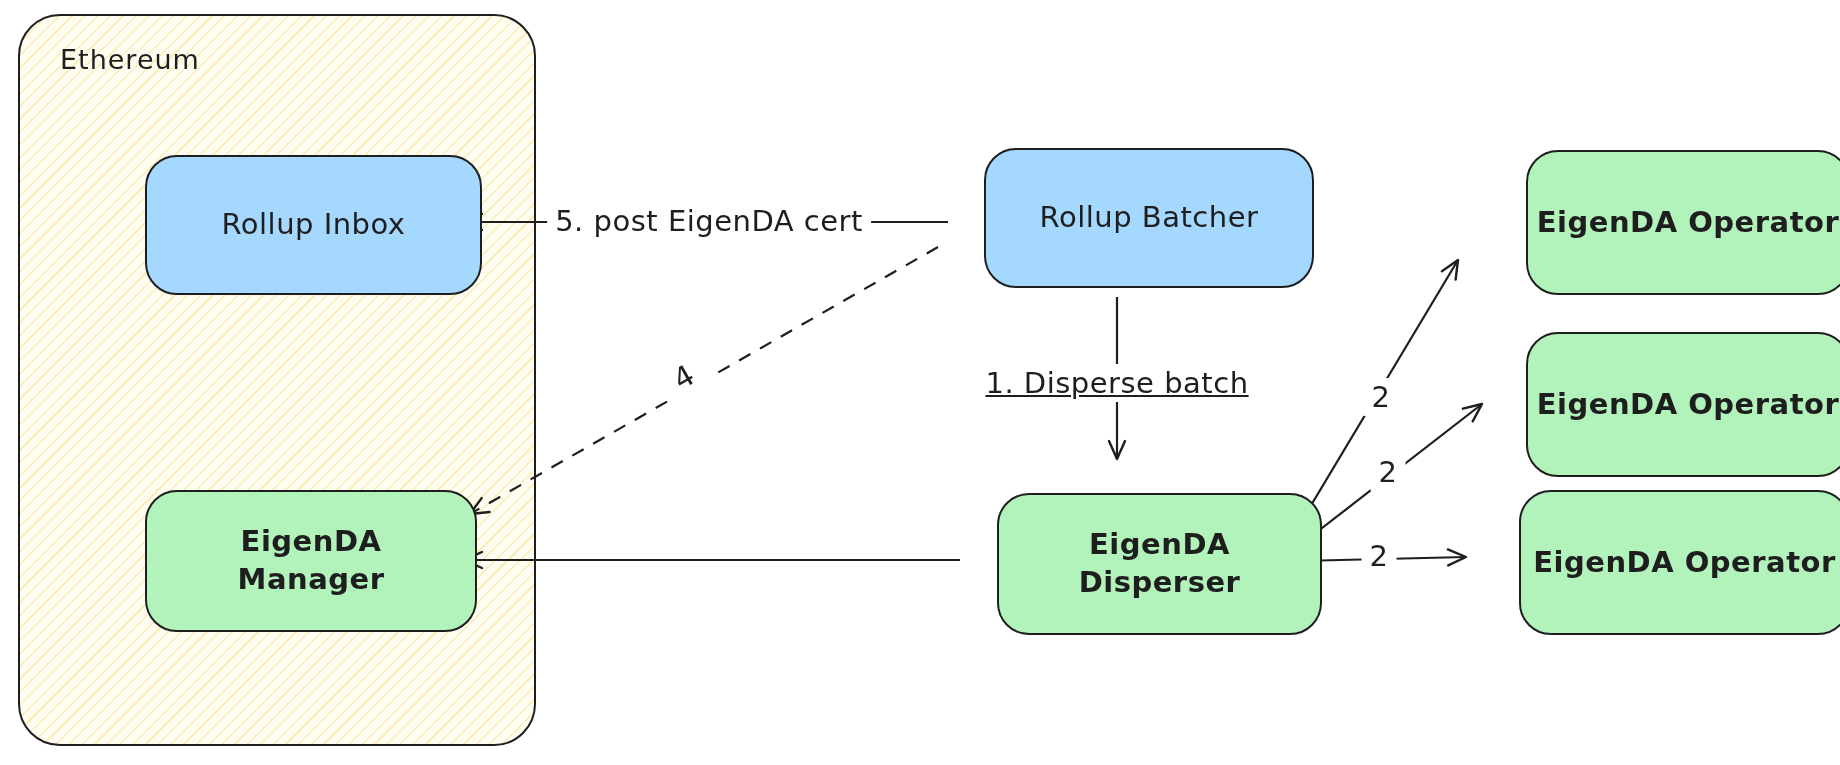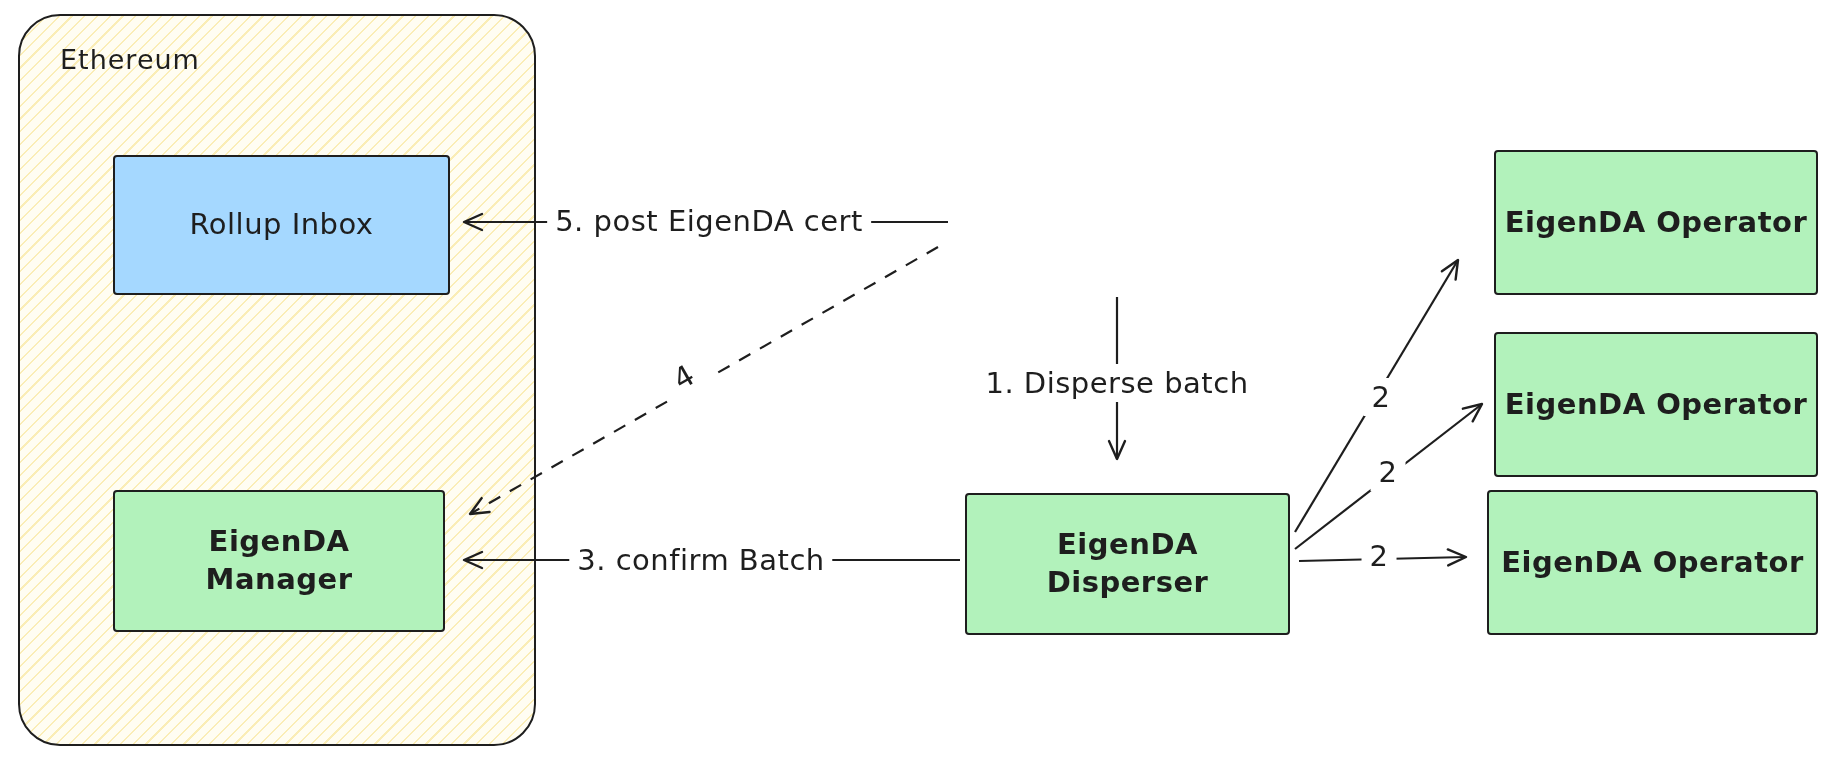--- a/index.html
+++ b/index.html
@@ -50,25 +50,26 @@
     white-space: nowrap;
   }
   .node {
     position: absolute;
     display: flex;
     align-items: center;
     justify-content: center;
     text-align: center;
     box-sizing: border-box;
     border: 2.5px solid #1e1e1e;
-    border-radius: 4px;
+    border-radius: 32px;
     font-size: 29px;
     line-height: 1.3;
     white-space: pre-line;
     letter-spacing: 0.5px;
+    margin-left: 32px;
   }
   .node.blue  { background: #a5d8ff; }
   .node.green { background: #b2f2bb; font-weight: bold; }
 
   .node-rollup-inbox      { left: 113px;  top: 155px; width: 337px; height: 140px; }
   .node-eigenda-manager   { left: 113px;  top: 490px; width: 332px; height: 142px; }
   .node-rollup-batcher    { left: 952px;  top: 148px; width: 330px; height: 140px; }
   .node-eigenda-disperser { left: 965px;  top: 493px; width: 325px; height: 142px; }
   .node-operator-1        { left: 1494px; top: 150px; width: 324px; height: 145px; }
   .node-operator-2        { left: 1494px; top: 332px; width: 324px; height: 145px; }
@@ -82,21 +83,21 @@
     font-size: 29px;
     white-space: nowrap;
     letter-spacing: 0.5px;
   }
   .edge-label.rot-diag {
     transform: translate(-50%, -50%) rotate(-30deg);
     padding: 2px 14px;
   }
   .label-post-cert      { left: 697px;  top: 221px; margin-left: 12px; }
   .label-retrieve       { left: 684px;  top: 377px; }
-  .label-disperse-batch { left: 1117px; top: 383px; }
+  .label-disperse-batch { left: 1117px; top: 383px; text-decoration: underline; }
   .label-confirm-batch  { left: 701px;  top: 560px; }
   .label-to-op-1        { left: 1381px; top: 397px; }
   .label-to-op-2        { left: 1388px; top: 472px; }
   .label-to-op-3        { left: 1379px; top: 556px; }
 </style>
 </head>
 <body>
 
 <div class="canvas">
 
@@ -116,37 +117,37 @@
     <line x1="1295" y1="532" x2="1458" y2="260" stroke="#1e1e1e" stroke-width="2.2" marker-end="url(#ah)"></line>
     <line x1="1295" y1="549" x2="1482" y2="404" stroke="#1e1e1e" stroke-width="2.2" marker-end="url(#ah)"></line>
     <line x1="1299" y1="561" x2="1466" y2="557" stroke="#1e1e1e" stroke-width="2.2" marker-end="url(#ah)"></line>
   </svg>
 
   <div class="node blue node-rollup-inbox">Rollup Inbox</div>
 
   <div class="node green node-eigenda-manager">EigenDA
 Manager</div>
 
+  <div class="node blue node-rollup-batcher">Rollup Batcher</div>
 
   <div class="node green node-eigenda-disperser">EigenDA
 Disperser</div>
 
   <div class="node green node-operator-1">EigenDA Operator</div>
 
   <div class="node green node-operator-2">EigenDA Operator</div>
 
   <div class="node green node-operator-3">EigenDA Operator</div>
 
   <div class="edge-label label-post-cert">5. post EigenDA cert</div>
 
   <div class="edge-label rot-diag label-retrieve">4</div>
 
   <div class="edge-label label-disperse-batch">1. Disperse batch</div>
 
-  <div class="edge-label label-confirm-batch">3. confirm Batch</div>
 
   <div class="edge-label label-to-op-1">2</div>
 
   <div class="edge-label label-to-op-2">2</div>
 
   <div class="edge-label label-to-op-3">2</div>
 
 </div>
 
 </body></html>

